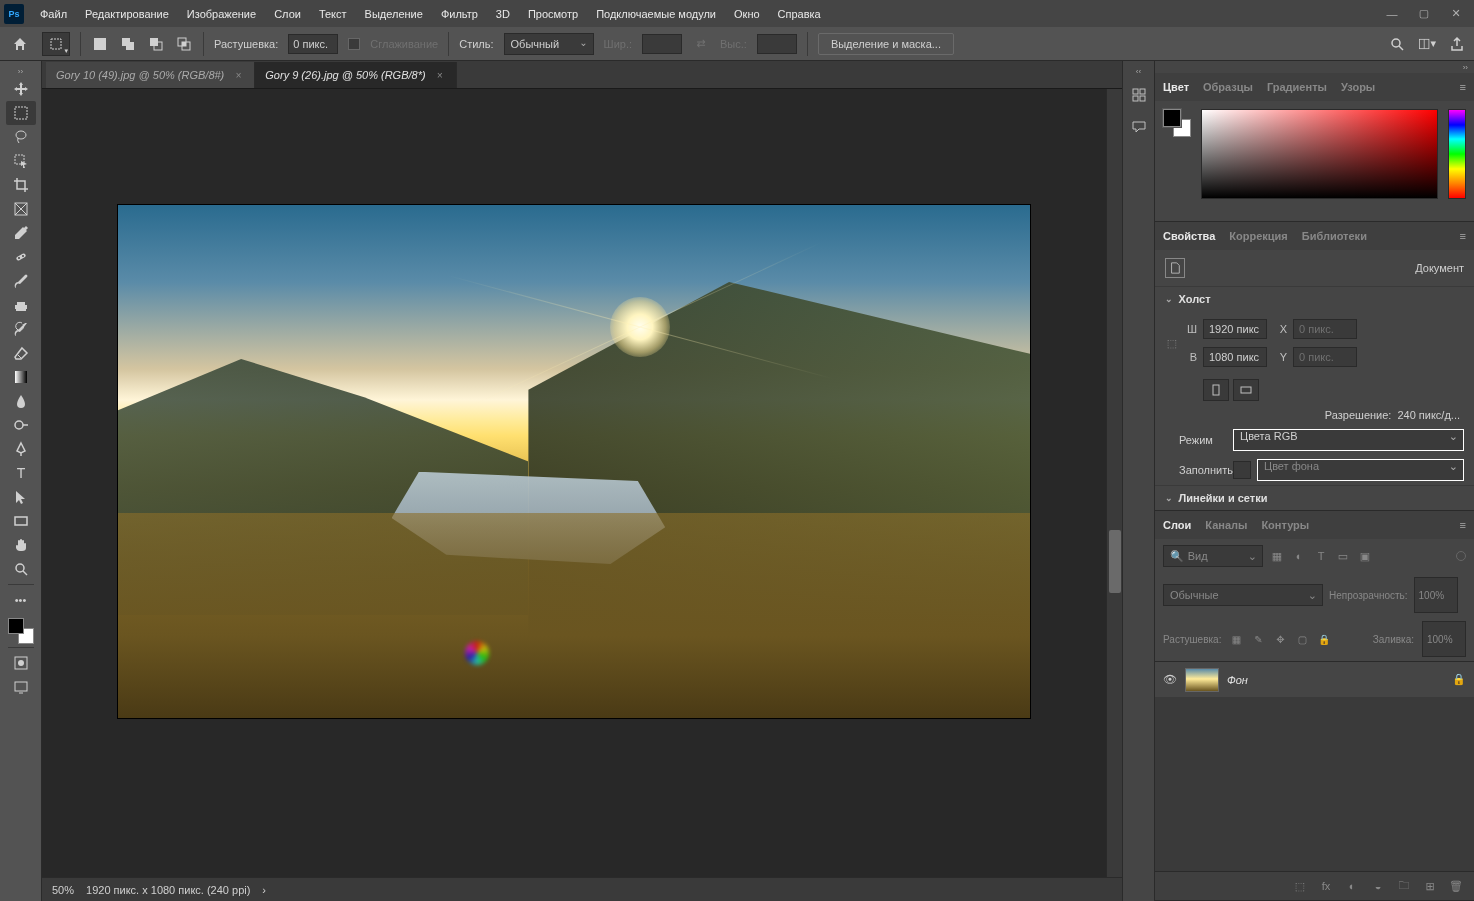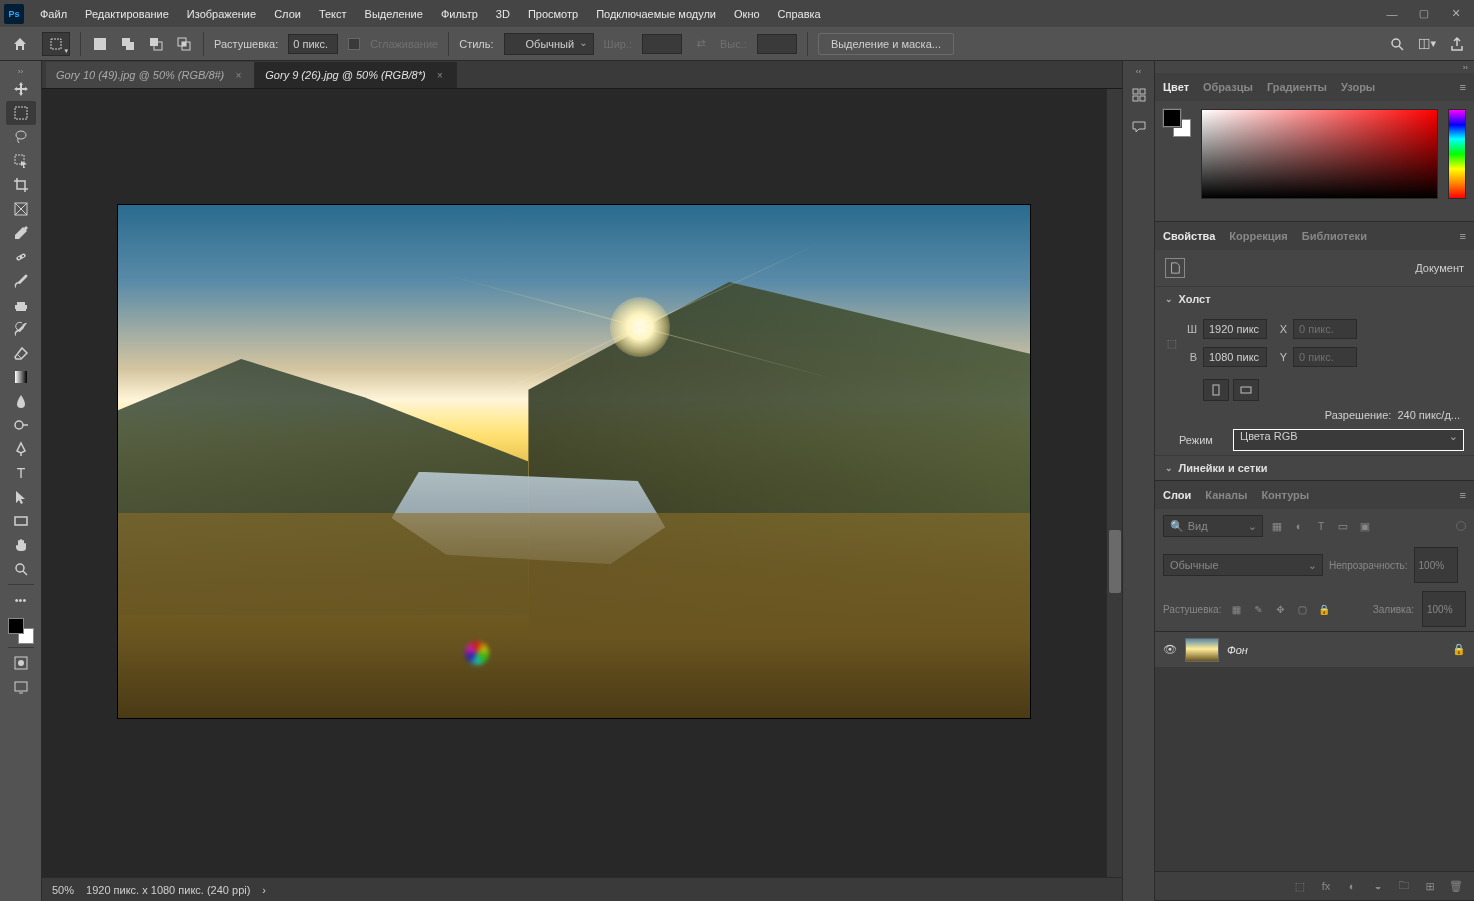--- a/index.html
+++ b/index.html
@@ -14,21 +14,21 @@
 
 
 .optbar { height: 34px; background: #535353; display: flex; align-items: center; padding: 0 8px; gap: 10px; border-bottom: 1px solid #2a2a2a; }
 .home-btn { width: 24px; height: 24px; display: flex; align-items: center; justify-content: center; cursor: pointer; }
 .tool-preset { width: 28px; height: 24px; background: #3a3a3a; border: 1px solid #2a2a2a; display: flex; align-items: center; justify-content: center; cursor: pointer; position: relative; }
 .tool-preset::after { content: "▾"; font-size: 7px; position: absolute; bottom: 0; right: 1px; }
 .opt-sep { width: 1px; height: 24px; background: #3a3a3a; }
 .opt-icon { width: 18px; height: 18px; display: flex; align-items: center; justify-content: center; cursor: pointer; color: #d0d0d0; }
 .opt-lbl { color: #d0d0d0; font-size: 11px; }
 .opt-input { width: 50px; height: 20px; background: #3a3a3a; border: 1px solid #2a2a2a; color: #d0d0d0; padding: 0 4px; font-size: 11px; }
-.opt-select { height: 22px; background: #3a3a3a; border: 1px solid #2a2a2a; color: #d0d0d0; padding: 0 18px 0 21px; font-size: 11px; position: relative; display: inline-flex; align-items: center; min-width: 90px; cursor: pointer; }
+.opt-select { height: 22px; background: #3a3a3a; border: 1px solid #2a2a2a; color: #d0d0d0; padding: 0 18px 0 6px; font-size: 11px; position: relative; display: inline-flex; align-items: center; min-width: 90px; cursor: pointer; }
 .opt-select::after { content: "⌄"; position: absolute; right: 5px; top: 3px; color: #aaa; font-size: 10px; }
 .opt-btn { height: 22px; background: transparent; border: 1px solid #6a6a6a; color: #d0d0d0; padding: 0 12px; font-size: 11px; cursor: pointer; border-radius: 2px; }
 .opt-disabled { color: #707070; }
 .right-opts { margin-left: auto; display: flex; gap: 12px; align-items: center; }
 
 
 .body { display: flex; height: calc(901px - 27px - 34px); }
 
 
 .toolcol { width: 42px; background: #535353; display: flex; flex-direction: column; align-items: center; padding-top: 4px; gap: 0; border-right: 1px solid #2a2a2a; }
@@ -497,20 +497,27 @@
           <div class="prop-row" style="justify-content:flex-end; padding-right:14px">
             <span>Разрешение:</span>
             <span>240 пикс/д...</span>
           </div>
           <div class="prop-row">
             <span style="width:48px">Режим</span>
             <div class="prop-select">
                 <span>Цвета RGB</span>
               </div>
           </div>
+          <div class="prop-row">
+            <span style="width:48px">Заполнить</span>
+            <span style="width:18px; height:18px; background:#3a3a3a; border:1px solid #2a2a2a; display:inline-block"></span>
+            <div class="prop-select">
+                <span style="color:#888">Цвет фона</span>
+              </div>
+          </div>
         </div>
         <div class="prop-section">
           <div class="prop-sec-hdr">
               <span class="caret">⌄</span>
               <span>Линейки и сетки</span>
             </div>
         </div>
       </div>
     </div>
 

